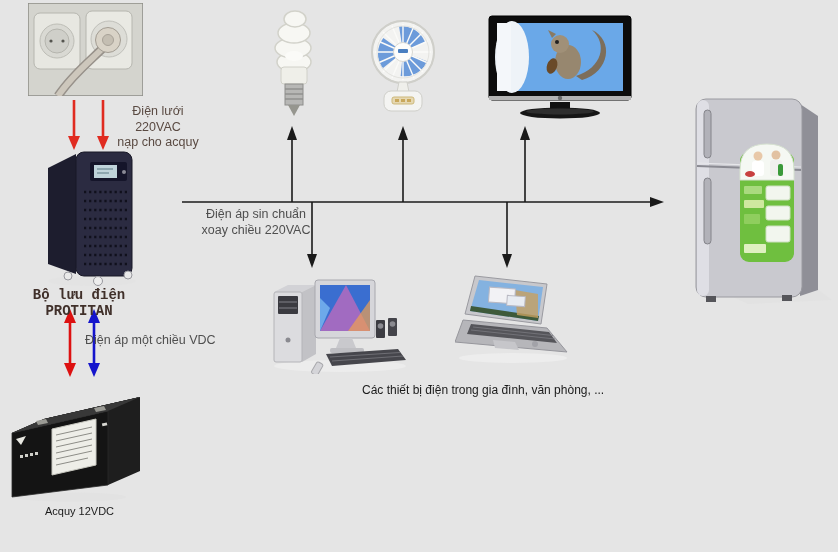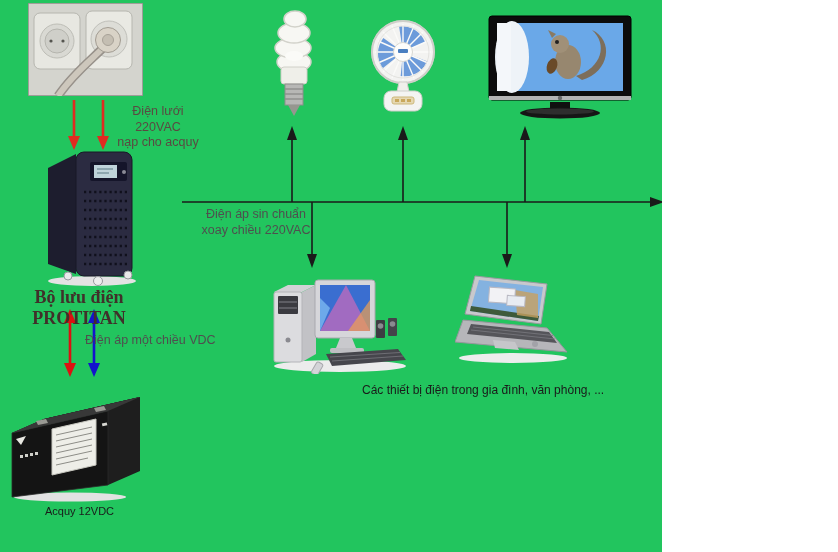--- a/index.html
+++ b/index.html
@@ -1,33 +1,33 @@
 <!DOCTYPE html>
 <html style="--charge-arrow-red: #e02b20; --dc-arrow-red: #dd1111; --dc-arrow-blue: #1414cc; --line-black: #1a1a1a; --ups-label-color: #40302a; --annotation-color: #4f4f4f; --grid-label-color: #5a4a42; --caption-color: #1a1a1a;"><head>
 <meta charset="utf-8">
 <style>
   html,body{margin:0;padding:0;background:#fff;}
-  #stage{position:relative;width:662px;height:552px;background:#22c55e;overflow:hidden;
+  #stage{position:relative;width:838px;height:552px;background:#e5e5e5;overflow:hidden;
          font-family:"Liberation Sans","DejaVu Sans",sans-serif;}
   .abs{position:absolute;}
   .abs svg{display:block;width:100%;height:100%;}
   #overlay{position:absolute;left:0;top:0;width:838px;height:552px;pointer-events:none;}
   .nl{stroke:var(--line-black,#1a1a1a);stroke-width:1.6;fill:none;}
   .nf{fill:var(--line-black,#1a1a1a);}
   .cl{stroke:var(--charge-arrow-red,#e02b20);stroke-width:2.6;fill:none;}
   .cf{fill:var(--charge-arrow-red,#e02b20);}
   .dcr{stroke:var(--dc-arrow-red,#dd1111);stroke-width:2.6;fill:none;}
   .dcrf{fill:var(--dc-arrow-red,#dd1111);}
   .dcb{stroke:var(--dc-arrow-blue,#1414cc);stroke-width:2.6;fill:none;}
   .dcbf{fill:var(--dc-arrow-blue,#1414cc);}
   .lbl{position:absolute;text-align:center;white-space:pre-line;}
   .ann{font-size:12.5px;line-height:1.25;color:var(--annotation-color,#4f4f4f);}
   .grid-ann{color:var(--grid-label-color,#5a4a42);}
-  .ups-lbl{font-family:Liberation Serif, serif;font-weight:bold;
-           font-size:18px;color:var(--ups-label-color,#40302a);}
+  .ups-lbl{font-family:Liberation Mono, monospace;font-weight:bold;
+           font-size:14px;color:var(--ups-label-color,#40302a);}
   .bat-lbl{font-size:11px;color:var(--caption-color,#1a1a1a);}
   .cap-lbl{font-size:12px;color:var(--caption-color,#1a1a1a);white-space:nowrap;text-align:left;}
 </style>
 </head>
 <body>
 
 <div id="stage">
 
   <svg id="overlay" viewBox="0 0 838 552">
     <g>

